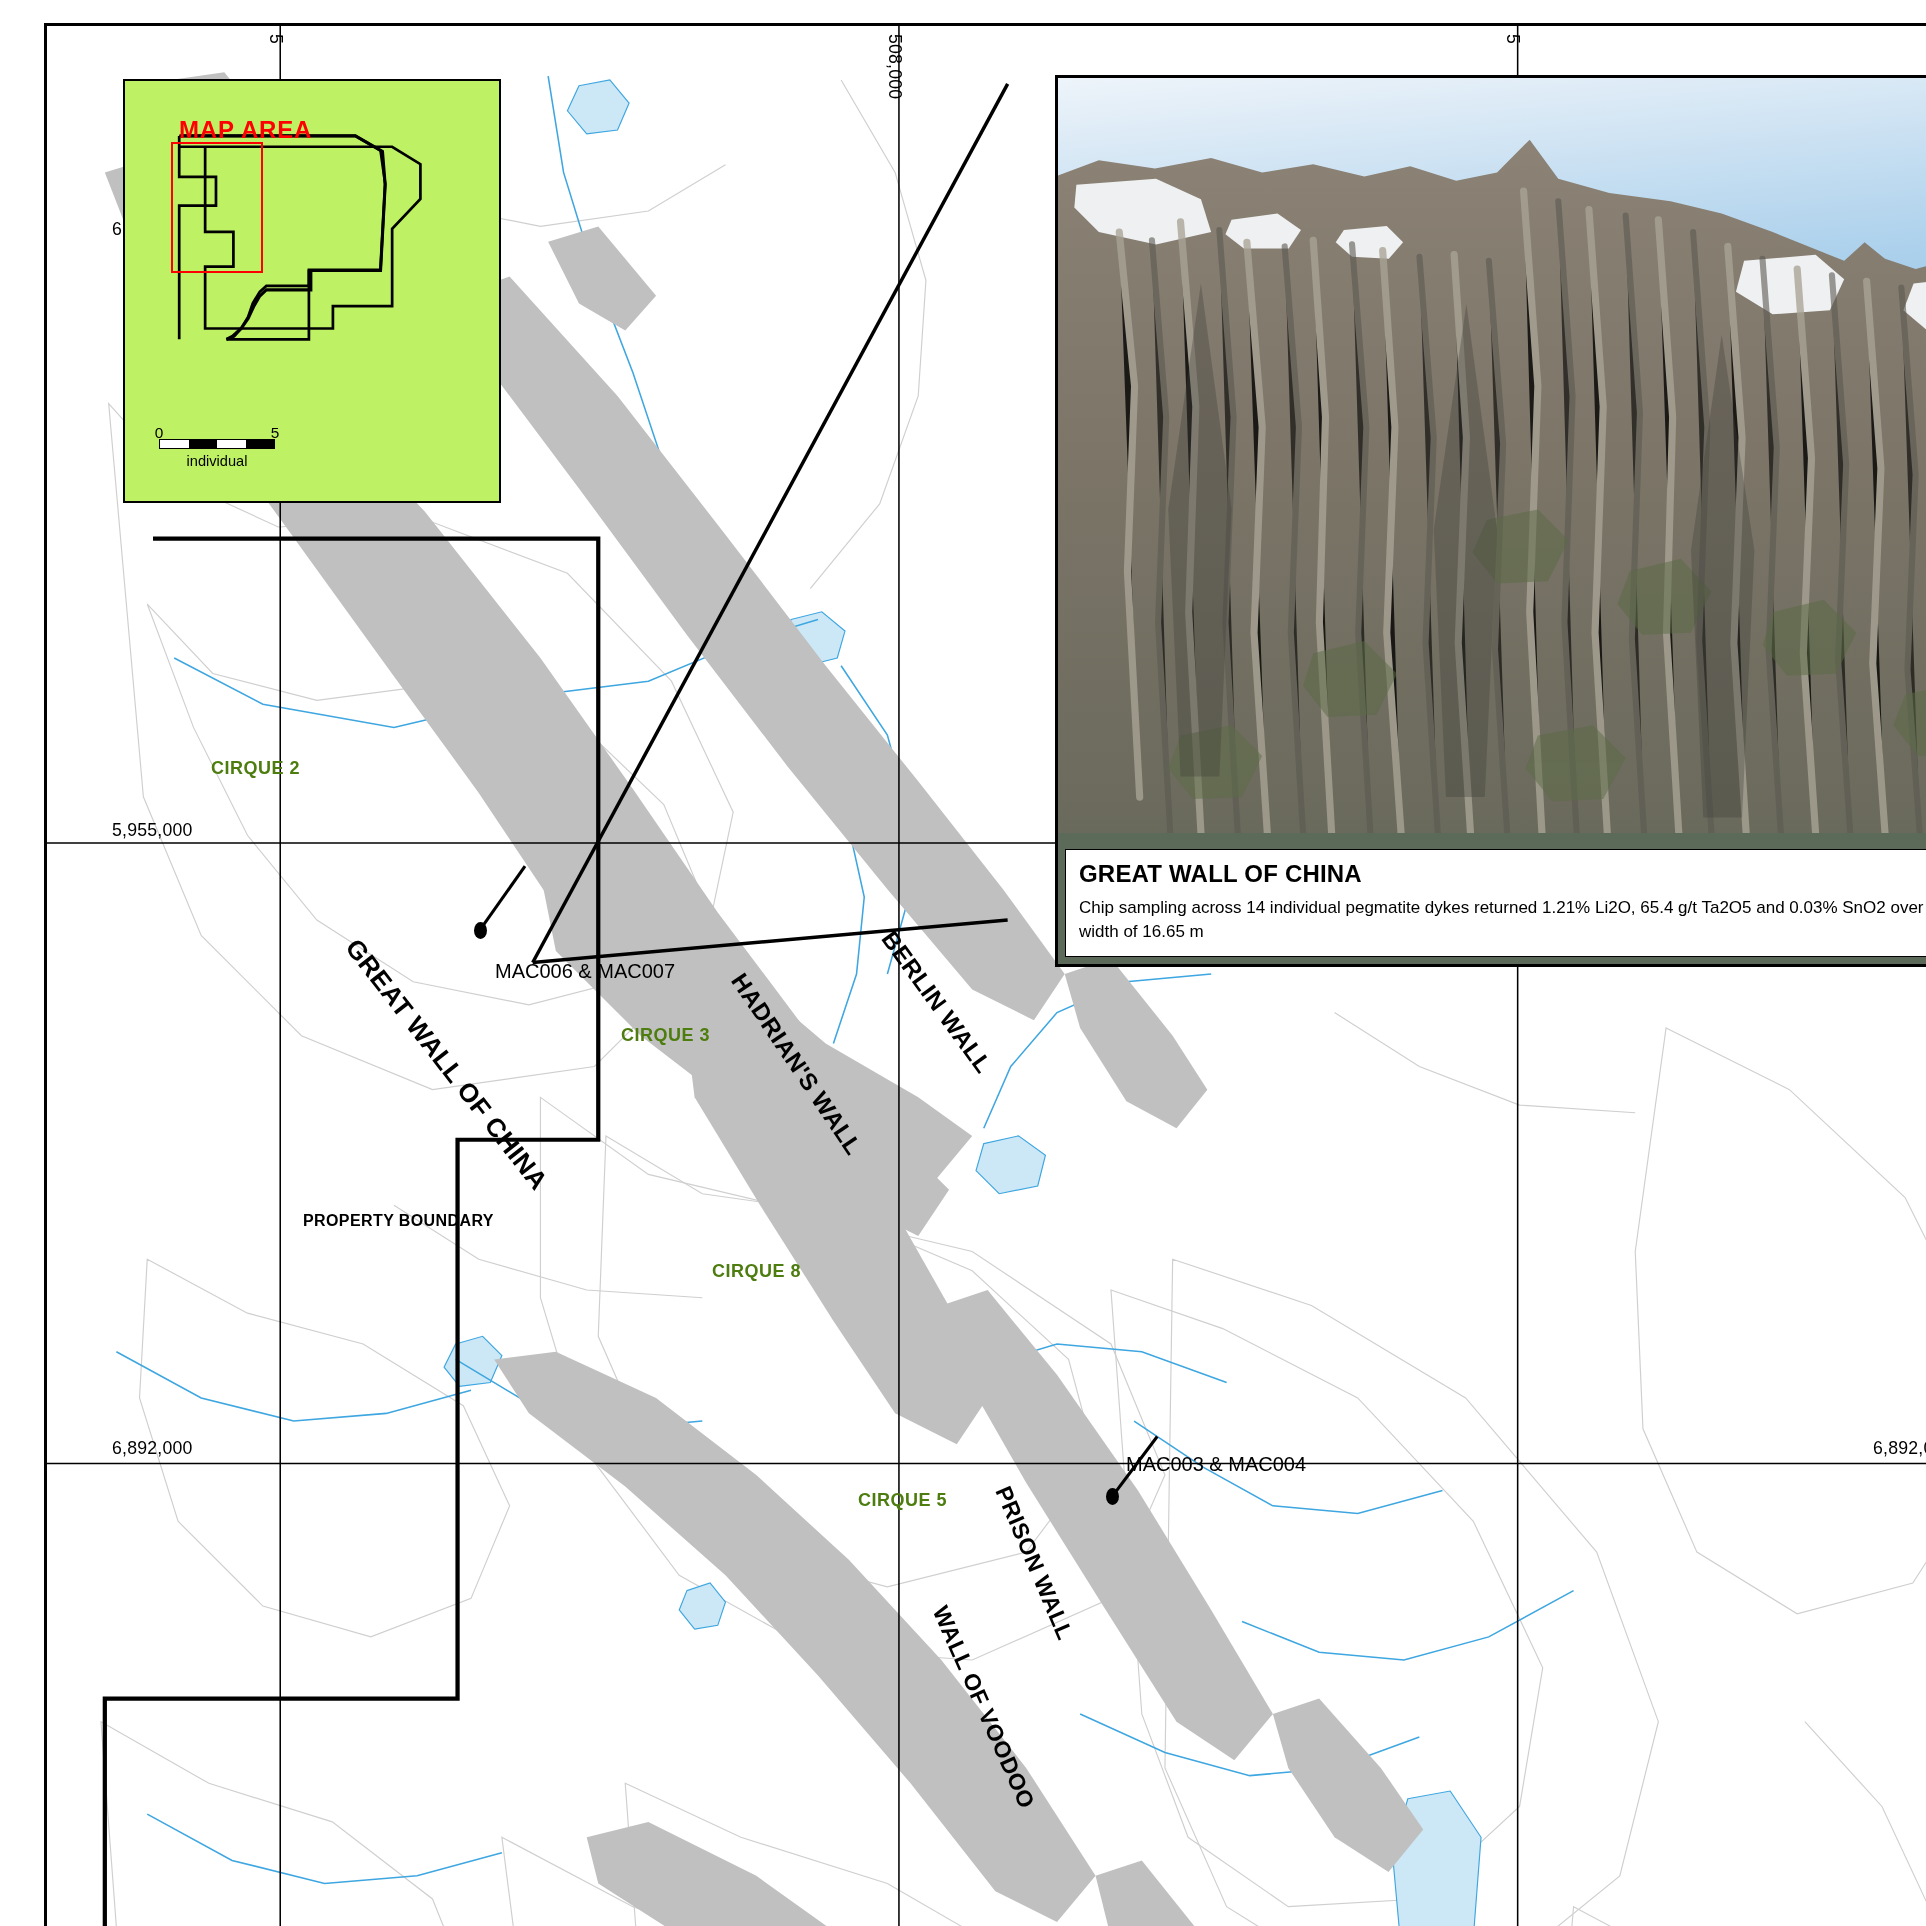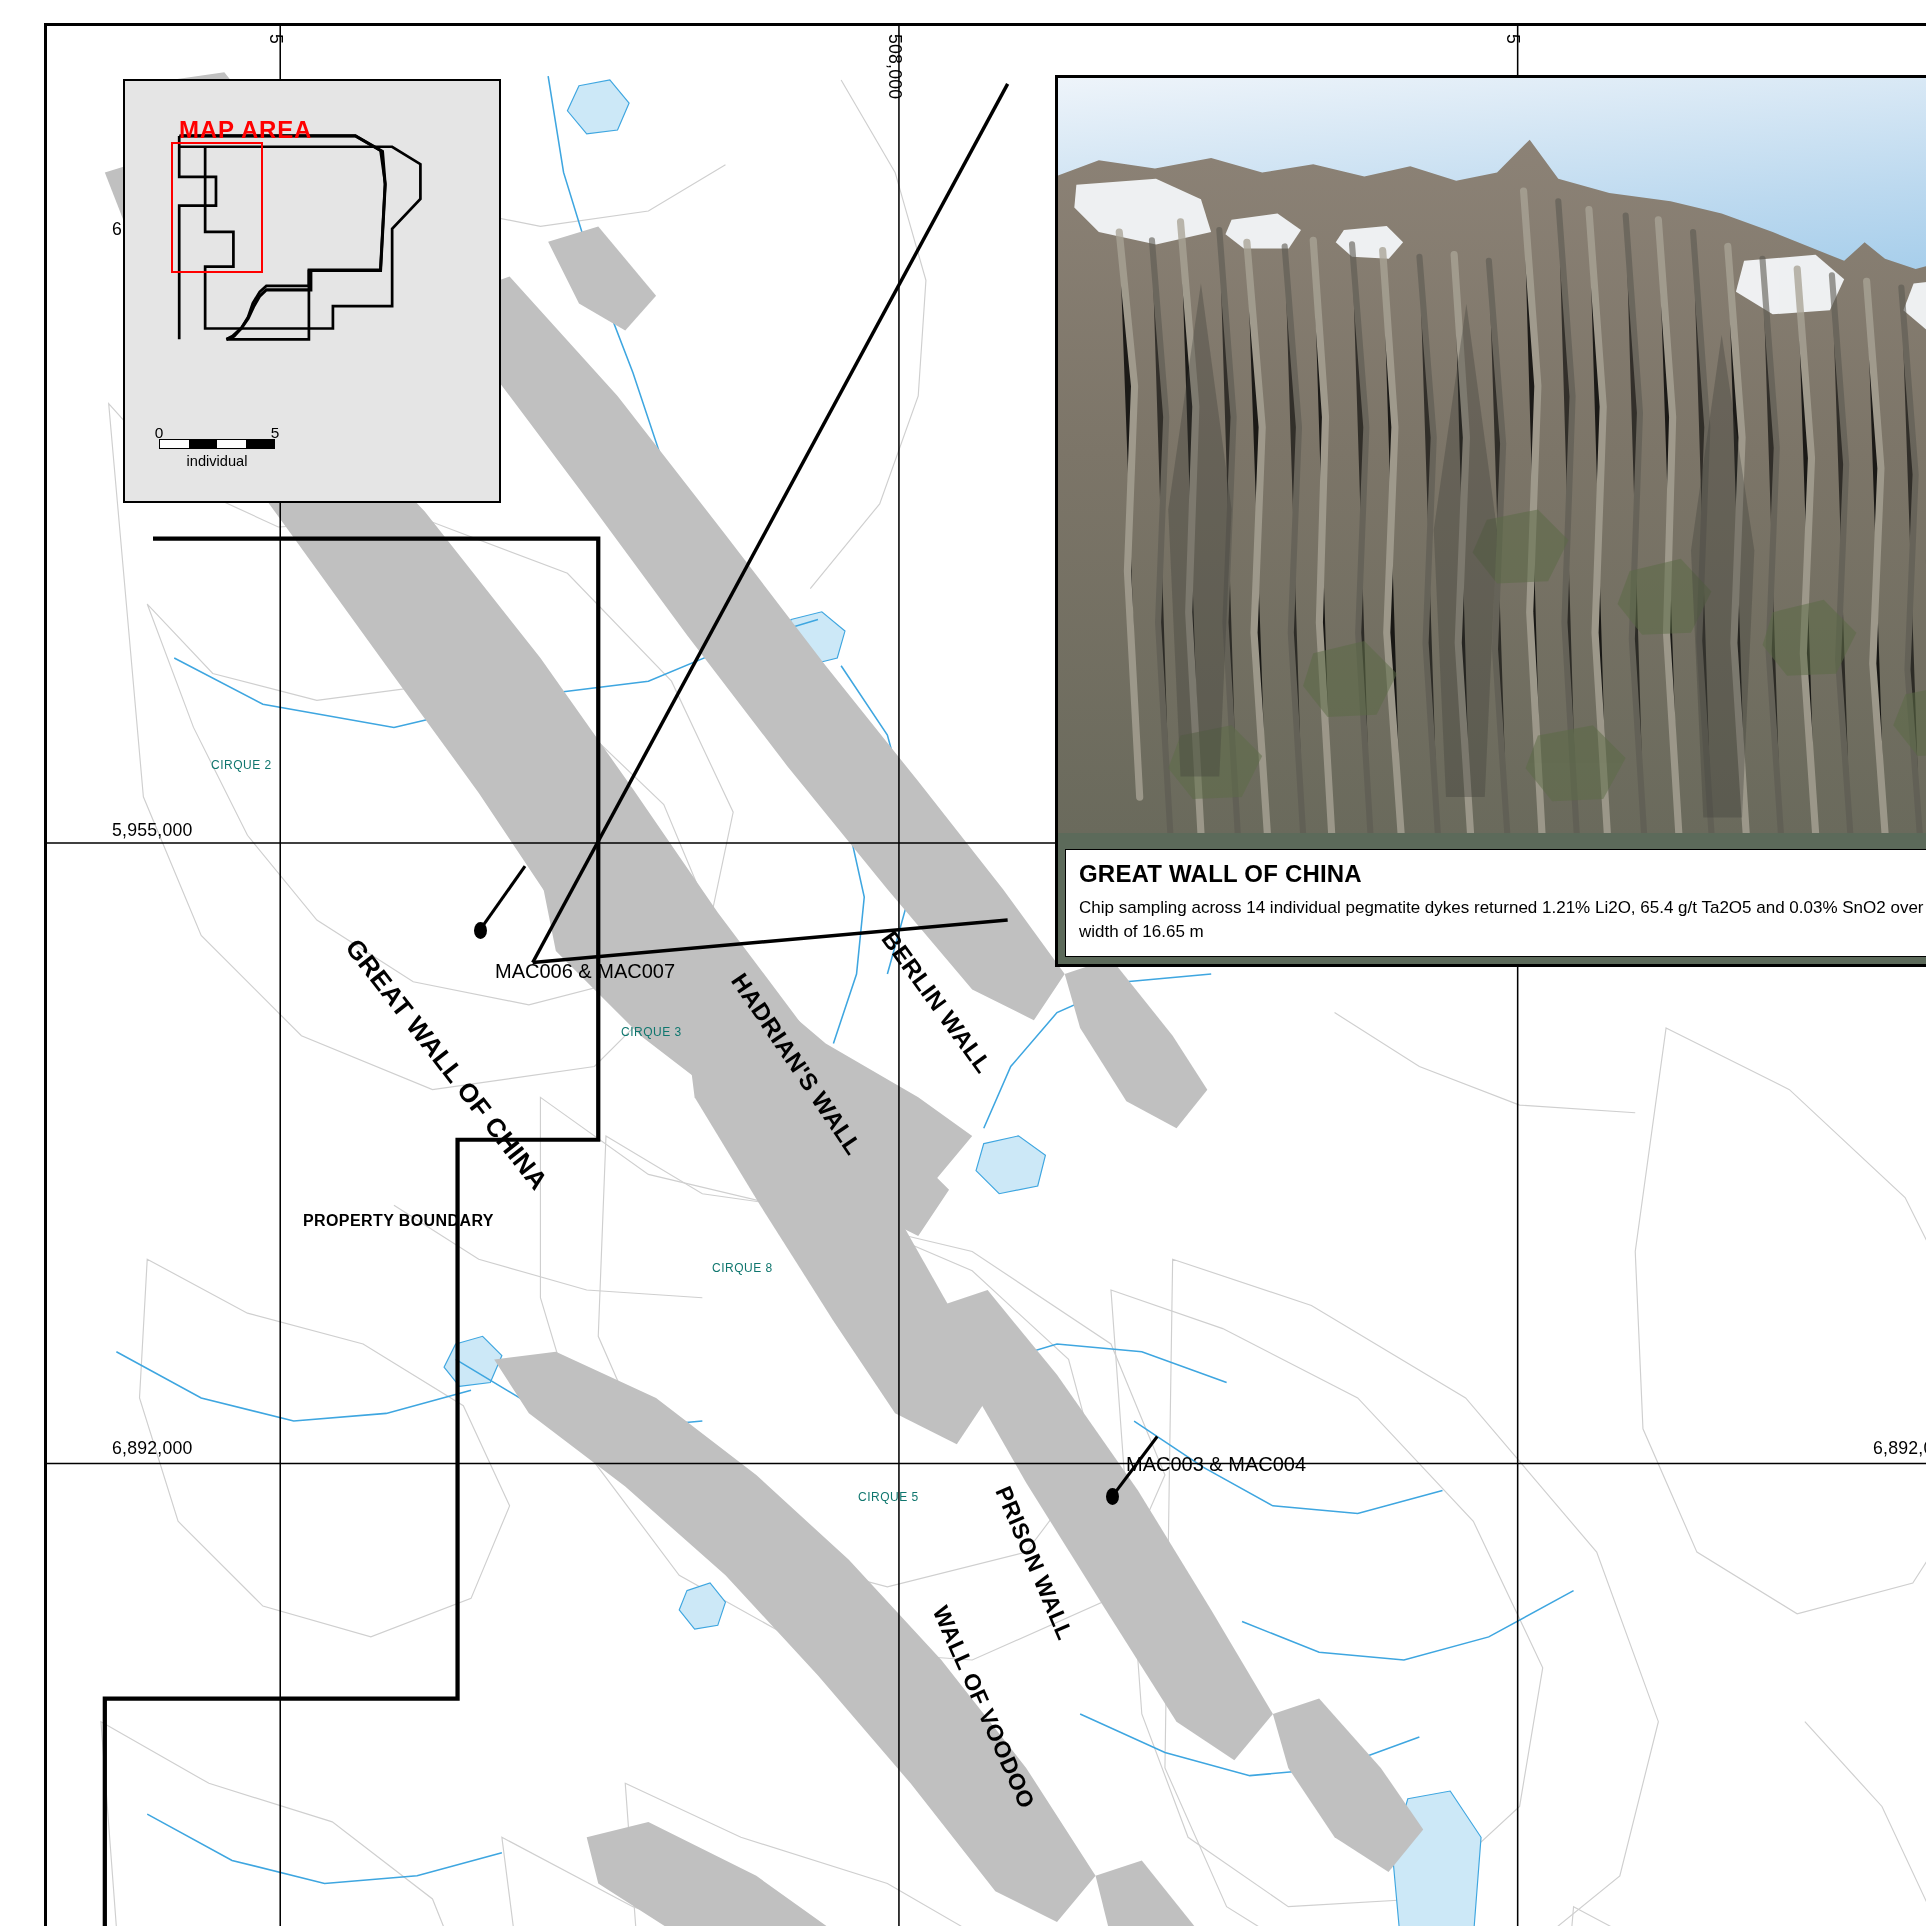--- a/index.html
+++ b/index.html
@@ -12,29 +12,29 @@
   #map-canvas{position:absolute;left:0;top:0;width:100%;height:100%;}
 
   
   .grid-label{position:absolute;font-size:17.7px;color:#000;white-space:nowrap;
               letter-spacing:0.2px;background:transparent;}
   .grid-label.vert{transform-origin:0 0;transform:rotate(90deg);}
 
   
   .dyke-label{position:absolute;font-weight:bold;color:#000;white-space:nowrap;
               transform-origin:left center;letter-spacing:0.4px;}
-  .cirque-label{position:absolute;font-weight:normal;color:#0f766e;white-space:nowrap;
-                font-size:12px;letter-spacing:0.5px;}
+  .cirque-label{position:absolute;font-weight:bold;color:#4d7c0f;white-space:nowrap;
+                font-size:18px;letter-spacing:0.5px;}
   .collar-label{position:absolute;font-size:20px;color:#000;white-space:nowrap;}
   .collar-dot{position:absolute;width:13px;height:17px;background:#000;border-radius:50%;}
   .prop-label{position:absolute;font-size:16px;font-weight:bold;white-space:nowrap;letter-spacing:0.4px;}
 
   
   #inset-map{position:absolute;left:76px;top:53px;width:378px;height:424px;
-             border:2.7px solid #000;background:#e5e5e5;box-sizing:border-box;}
+             border:2.7px solid #000;background:#bef264;box-sizing:border-box;}
   #inset-maparea-text{position:absolute;left:54px;top:35px;color:#ff0000;
              font-size:24px;font-weight:bold;letter-spacing:0.8px;}
   #inset-redbox{position:absolute;left:46px;top:61px;width:92px;height:131px;
              border:2.7px solid #ff0000;box-sizing:border-box;}
   #inset-scalebar-wrap{position:absolute;left:34px;top:343px;width:127px;}
   .sb-ticks{position:relative;height:15.4px;}
   .sb-ticks span{position:absolute;font-size:15.4px;transform:translateX(-50%);}
   .sb-bar{display:flex;height:10px;border:1.2px solid #000;box-sizing:border-box;width:116px;}
   .sb-bar i{flex:1;display:block;}
   .sb-unit{text-align:center;width:116px;font-size:14.6px;margin-top:3.9px;}

